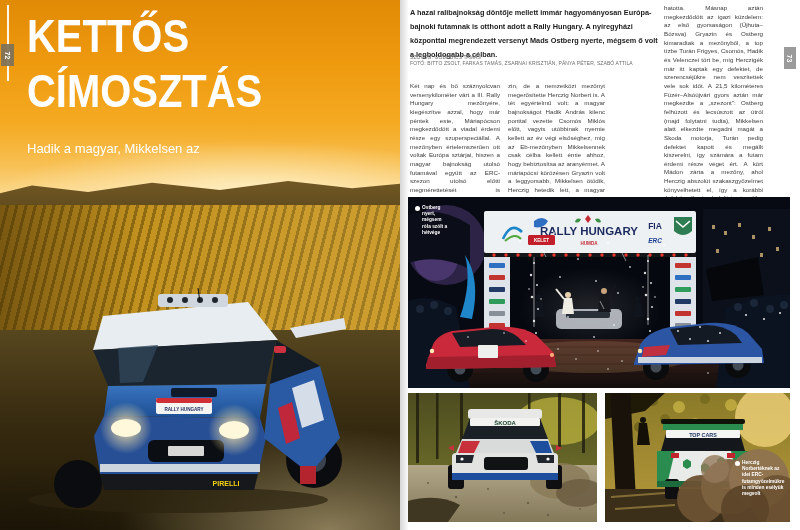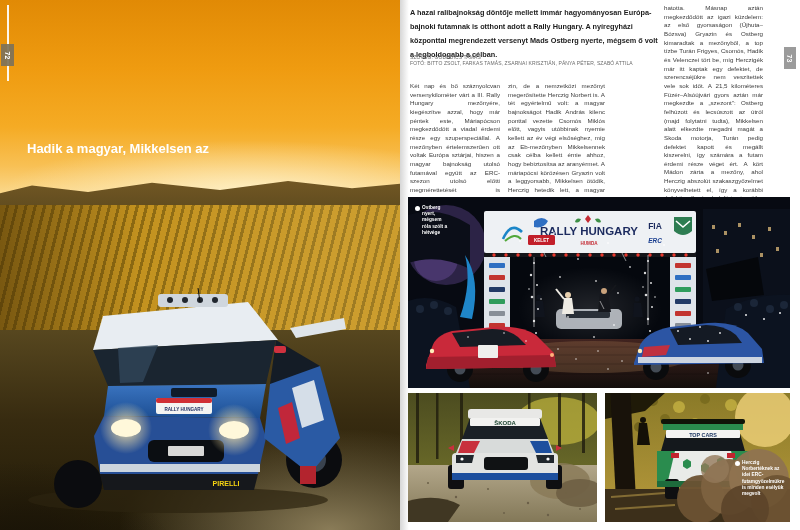--- a/index.html
+++ b/index.html
@@ -31,21 +31,21 @@
   .edge-line{left:7px;top:5px;width:2px;height:76px;background:rgba(255,255,255,.92);}
   .edge-tag{left:1px;top:44px;width:13px;height:22px;background:rgba(125,114,90,.92);
     display:flex;align-items:center;justify-content:center;}
   .edge-tag span{color:#fff;font-size:7px;font-weight:bold;transform:rotate(90deg);}
   .edge-tag-r{left:784px;top:47px;width:12px;height:22px;background:#9b9b9b;
     display:flex;align-items:center;justify-content:center;}
   .edge-tag-r span{color:#fff;font-size:7px;font-weight:bold;transform:rotate(90deg);}
 
   .lp-title{left:27px;top:8px;color:#fff;font-weight:bold;font-size:47px;line-height:55px;z-index:6;}
   .lp-title div{transform:scaleX(.85);transform-origin:left top;white-space:nowrap;letter-spacing:0;}
-  .lp-sub{left:27px;top:140px;color:#fff;font-weight:bold;font-size:13px;line-height:18px;z-index:6;}
+  .lp-sub{left:27px;top:140px;color:#fff;font-weight:normal;font-size:13px;line-height:18px;z-index:6;}
 
   
   .gutter{left:400px;top:0;width:9px;height:530px;
     background:linear-gradient(90deg,rgba(0,0,0,.16),rgba(0,0,0,0));}
   .lead{left:410px;top:6px;width:249px;font-size:7.3px;line-height:14px;font-weight:bold;color:#1c1c1c;}
   .credits{left:410px;top:54px;width:260px;font-size:5px;line-height:6.4px;color:#6b6b6b;letter-spacing:.1px;}
   .bodycol{font-size:6.2px;line-height:8.66px;color:#3b3b3b;text-align:justify;overflow:hidden;}
   .col1{left:410px;top:82px;width:90px;height:114px;}
   .col2{left:508px;top:82px;width:97px;height:114px;}
   .col3{left:664px;top:4px;width:99px;height:193px;}
@@ -133,20 +133,24 @@
     <path d="M92,186 L250,186 L246,202 L96,202 Z" fill="#16181c"></path>
     <text x="218" y="198" font-size="7" font-weight="bold" fill="#f5d312" text-anchor="middle">PIRELLI</text>
     <line x1="190" y1="0" x2="192" y2="14" stroke="#111" stroke-width="1"></line>
   </svg>
 
   <div class="abs edge-line"></div>
   <div class="abs edge-tag">
     <span>72</span>
   </div>
 
+  <div class="abs lp-title">
+    <div>KETTŐS</div>
+    <div>CÍMOSZTÁS</div>
+  </div>
   <div class="abs lp-sub">
     <div>Hadik a magyar, Mikkelsen az</div>
   </div>
 </div>
 
 <div class="abs gutter"></div>
 
 <div class="abs lead">A hazai ralibajnokság döntője mellett immár hagyományosan Európa-bajnoki futamnak is otthont adott a Rally Hungary. A nyíregyházi központtal megrendezett versenyt Mads Ostberg nyerte, mégsem ő volt a legboldogabb a célban.</div>
 <div class="abs credits">
   <div>SZÖVEG: GOBODICS TAMÁS</div>

